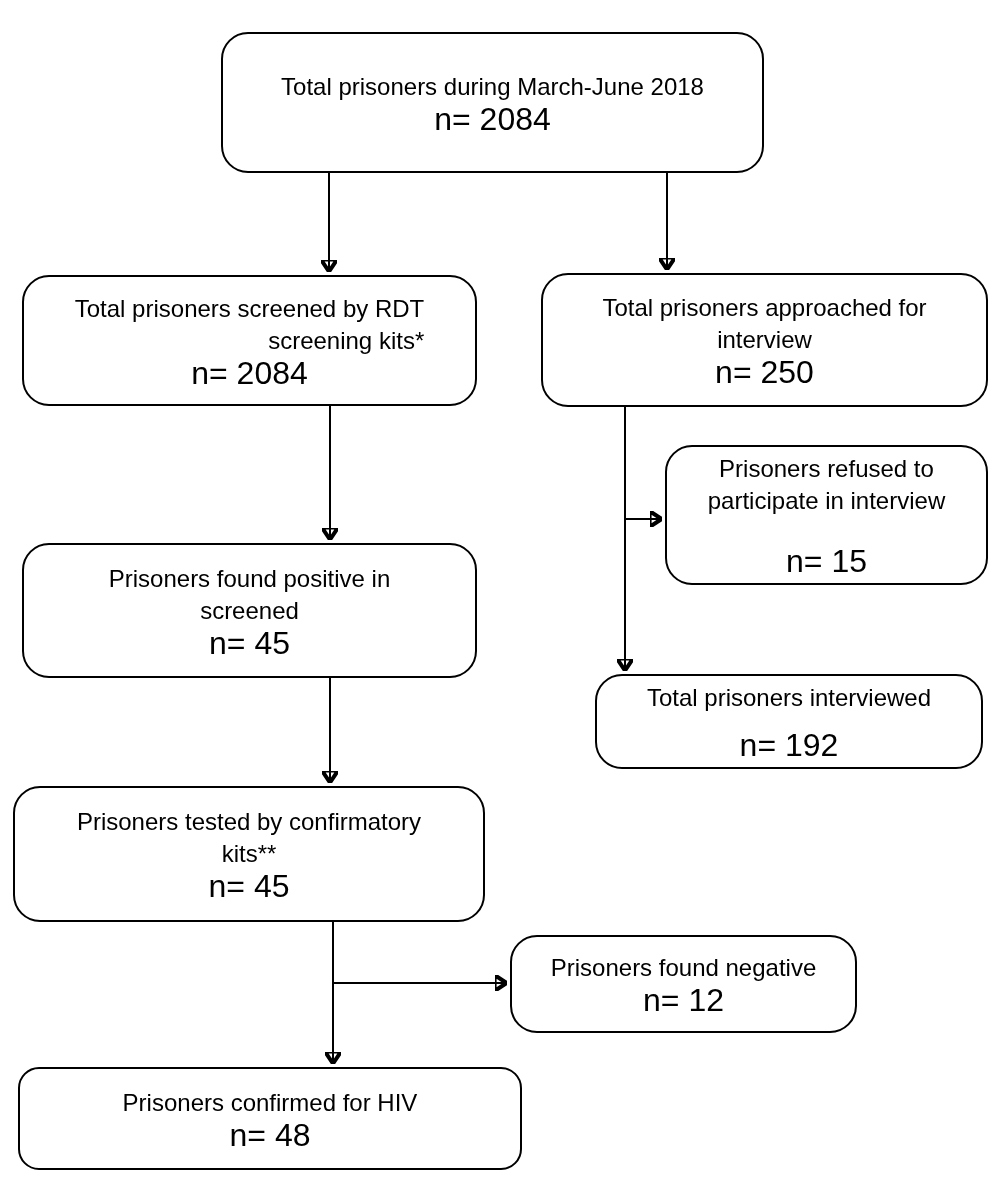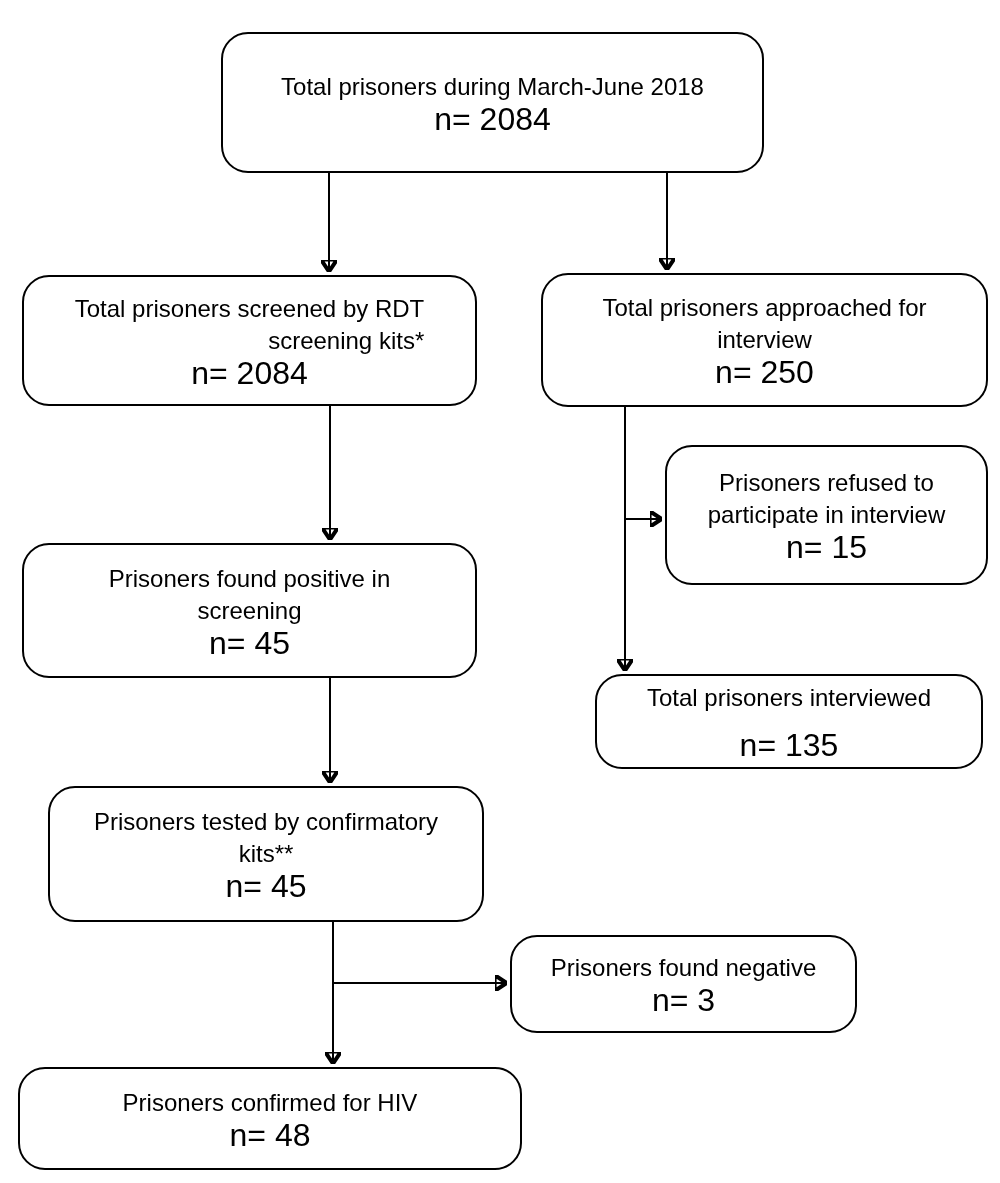--- a/index.html
+++ b/index.html
@@ -50,26 +50,26 @@
   }
   .node-count {
     display: block;
     font-size: 32px;
     line-height: 32px;
   }
   
   .n-total        { left: 221px; top: 12px;   width: 543px; height: 141px; margin-top: 20px; }
   .n-rdt          { left: 22px;  top: 275px;  width: 455px; height: 131px; text-align: right; }
   .n-interview    { left: 541px; top: 273px;  width: 447px; height: 134px; }
-  .n-refused      { left: 665px; top: 445px;  width: 323px; height: 140px; }
+  .n-refused      { left: 665px; top: 445px;  width: 323px; height: 140px; justify-content: space-between; }
   .n-interviewed  { left: 595px; top: 674px;  width: 388px; height: 95px; gap: 15px;  }
   .n-positive     { left: 22px;  top: 543px;  width: 455px; height: 135px; }
-  .n-confirmatory { left: 13px;  top: 786px;  width: 436px; height: 136px; margin-left: 35px; }
+  .n-confirmatory { left: 13px;  top: 786px;  width: 472px; height: 136px; }
   .n-negative     { left: 510px; top: 935px;  width: 347px; height: 98px;  }
-  .n-hiv          { left: 18px;  top: 1067px; width: 504px; height: 103px; }
+  .n-hiv          { left: 18px;  top: 1067px; width: 504px; height: 103px; border-radius: 21px; }
 </style>
 </head>
 <body>
 
 <div class="canvas">
 
   <svg class="connectors" width="1000" height="1183" viewBox="0 0 1000 1183" aria-hidden="true">
     <defs>
       <marker id="arrow" viewBox="0 0 6 8" refX="5.7" refY="4" markerWidth="6" markerHeight="8" orient="auto" markerUnits="strokeWidth">
         <path d="M0,0 L6,4 L0,8 Z" fill="#000000" stroke="none"></path>
@@ -103,38 +103,38 @@
   </div>
 
   <div class="node n-refused">
     <span class="node-label">Prisoners refused to
 participate in interview</span>
     <span class="node-count">n= 15</span>
   </div>
 
   <div class="node n-interviewed">
     <span class="node-label">Total prisoners interviewed</span>
-    <span class="node-count">n= 135</span>
+    <span class="node-count">n= 192</span>
   </div>
 
   <div class="node n-positive">
     <span class="node-label">Prisoners found positive in
-screening</span>
+screened</span>
     <span class="node-count">n= 45</span>
   </div>
 
   <div class="node n-confirmatory">
     <span class="node-label">Prisoners tested by confirmatory
 kits**</span>
     <span class="node-count">n= 45</span>
   </div>
 
   <div class="node n-negative">
     <span class="node-label">Prisoners found negative</span>
-    <span class="node-count">n= 3</span>
+    <span class="node-count">n= 12</span>
   </div>
 
   <div class="node n-hiv">
     <span class="node-label">Prisoners confirmed for HIV</span>
     <span class="node-count">n= 48</span>
   </div>
 
 </div>
 
 </body></html>

